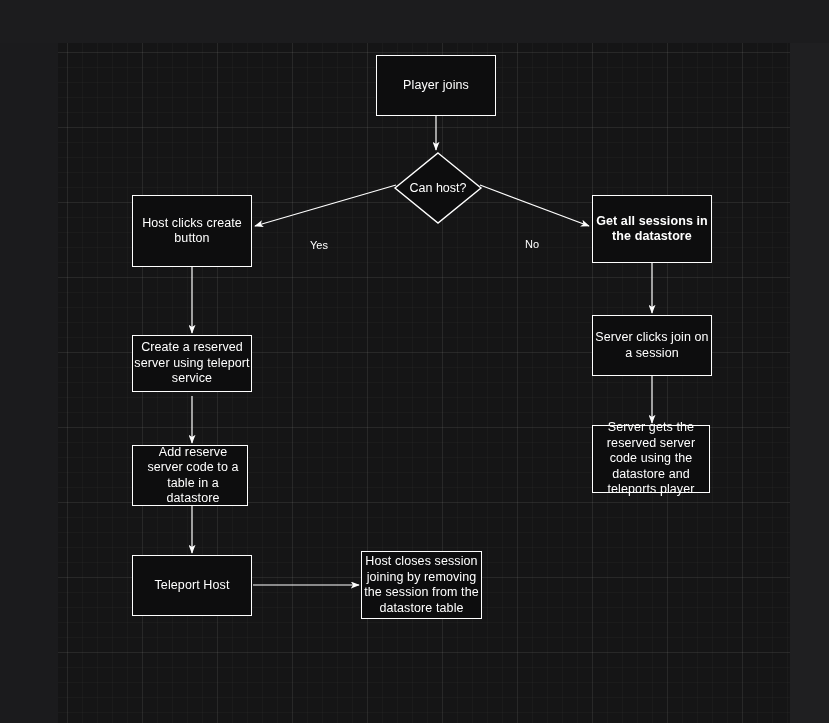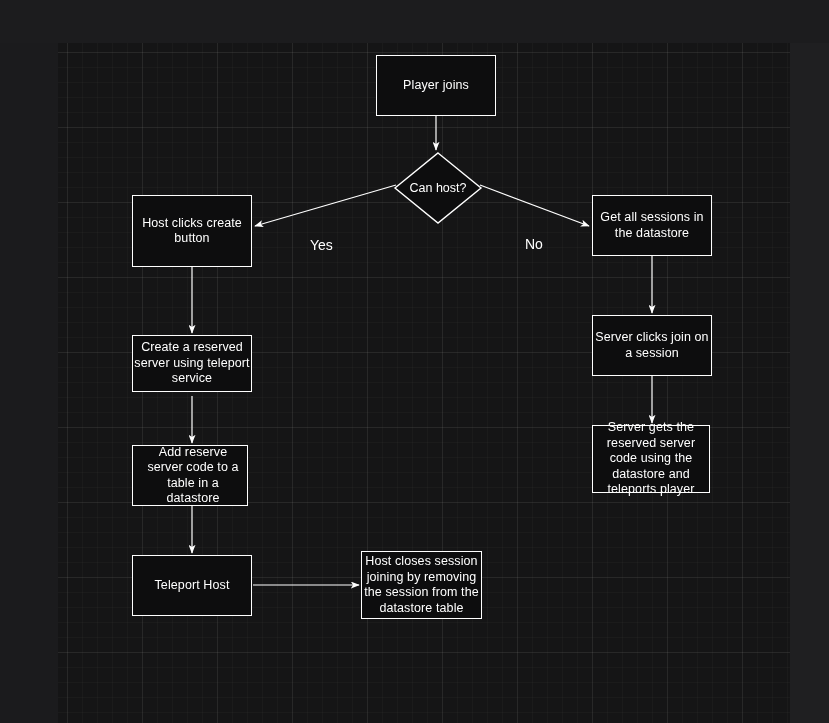--- a/index.html
+++ b/index.html
@@ -99,21 +99,21 @@
     align-items: center;
     justify-content: center;
     color: #ffffff;
     font-size: 12.5px;
     line-height: 15px;
     text-align: right;
   }
   .edge-label {
     position: absolute;
     color: #ffffff;
-    font-size: 14px;
+    font-size: 11px;
     line-height: 13px;
     white-space: nowrap;
   }
 </style>
 </head>
 <body>
 
 <div id="app">
 
   <div id="topbar"></div>
@@ -148,21 +148,21 @@
       <svg width="88" height="72" viewBox="0 0 88 72">
         <polygon points="44,1 87,36 44,71 1,36" fill="#0d0d0e" stroke="#ffffff" stroke-width="1.4"></polygon>
       </svg>
       <div class="diamond-label">Can host?</div>
     </div>
 
     <div class="node" style="left:74px; top:152px; width:120px; height:72px;">
       <span>Host clicks create button</span>
     </div>
 
-    <div class="node" style="left:534px; top:152px; width:120px; height:61px;">
+    <div class="node" style="left:534px; top:152px; width:120px; height:68px;font-weight:bold;">
       <span>Get all sessions in the datastore</span>
     </div>
 
     <div class="node" style="left:74px; top:292px; width:120px; height:57px;">
       <span>Create a reserved server using teleport service</span>
     </div>
 
     <div class="node" style="left:534px; top:272px; width:120px; height:61px;">
       <span>Server clicks join on a session</span>
     </div>

